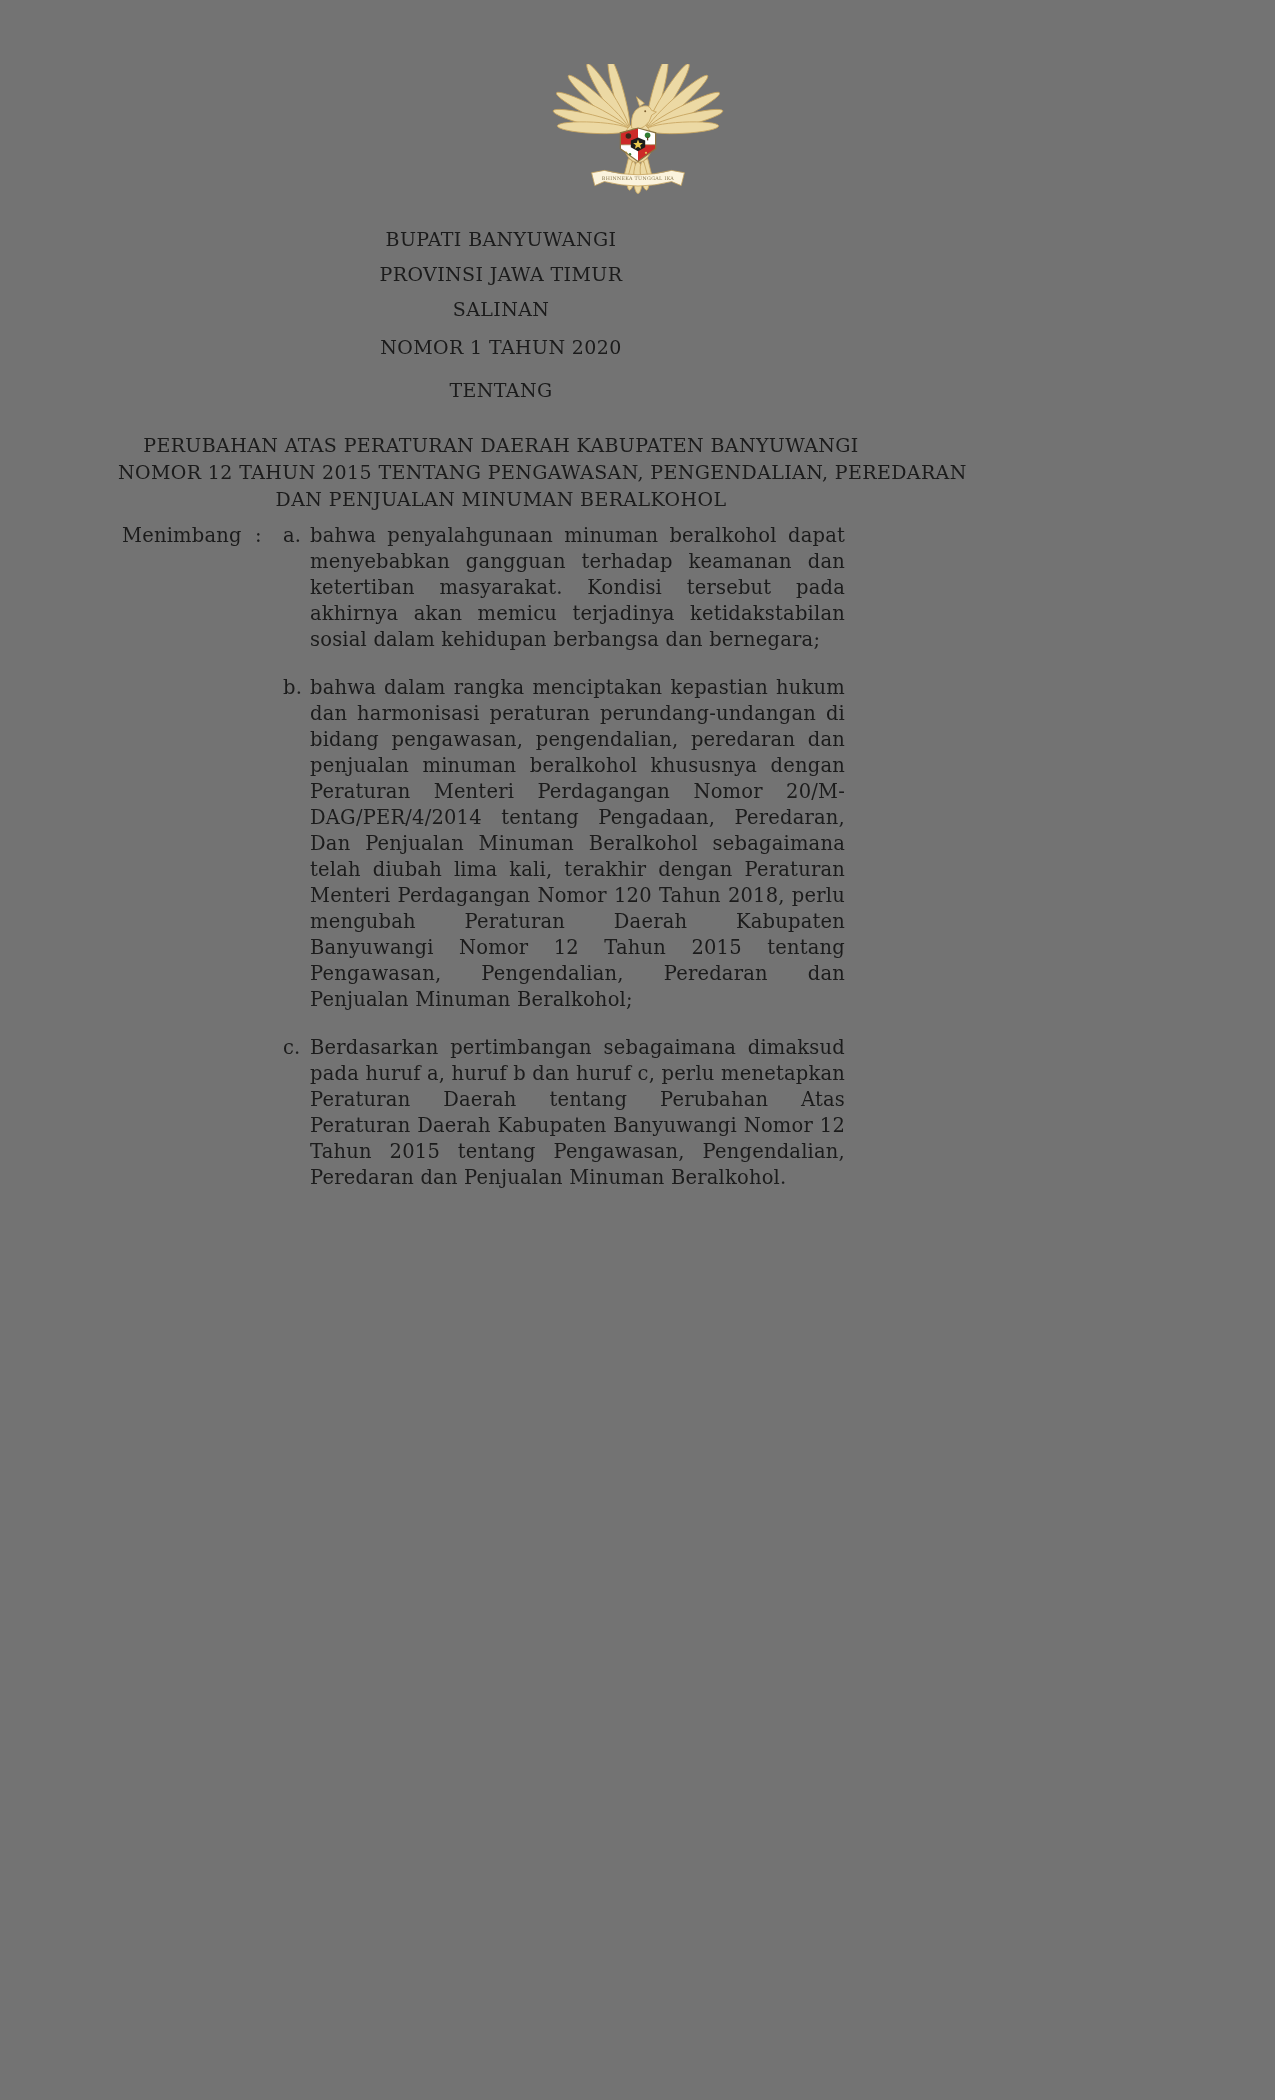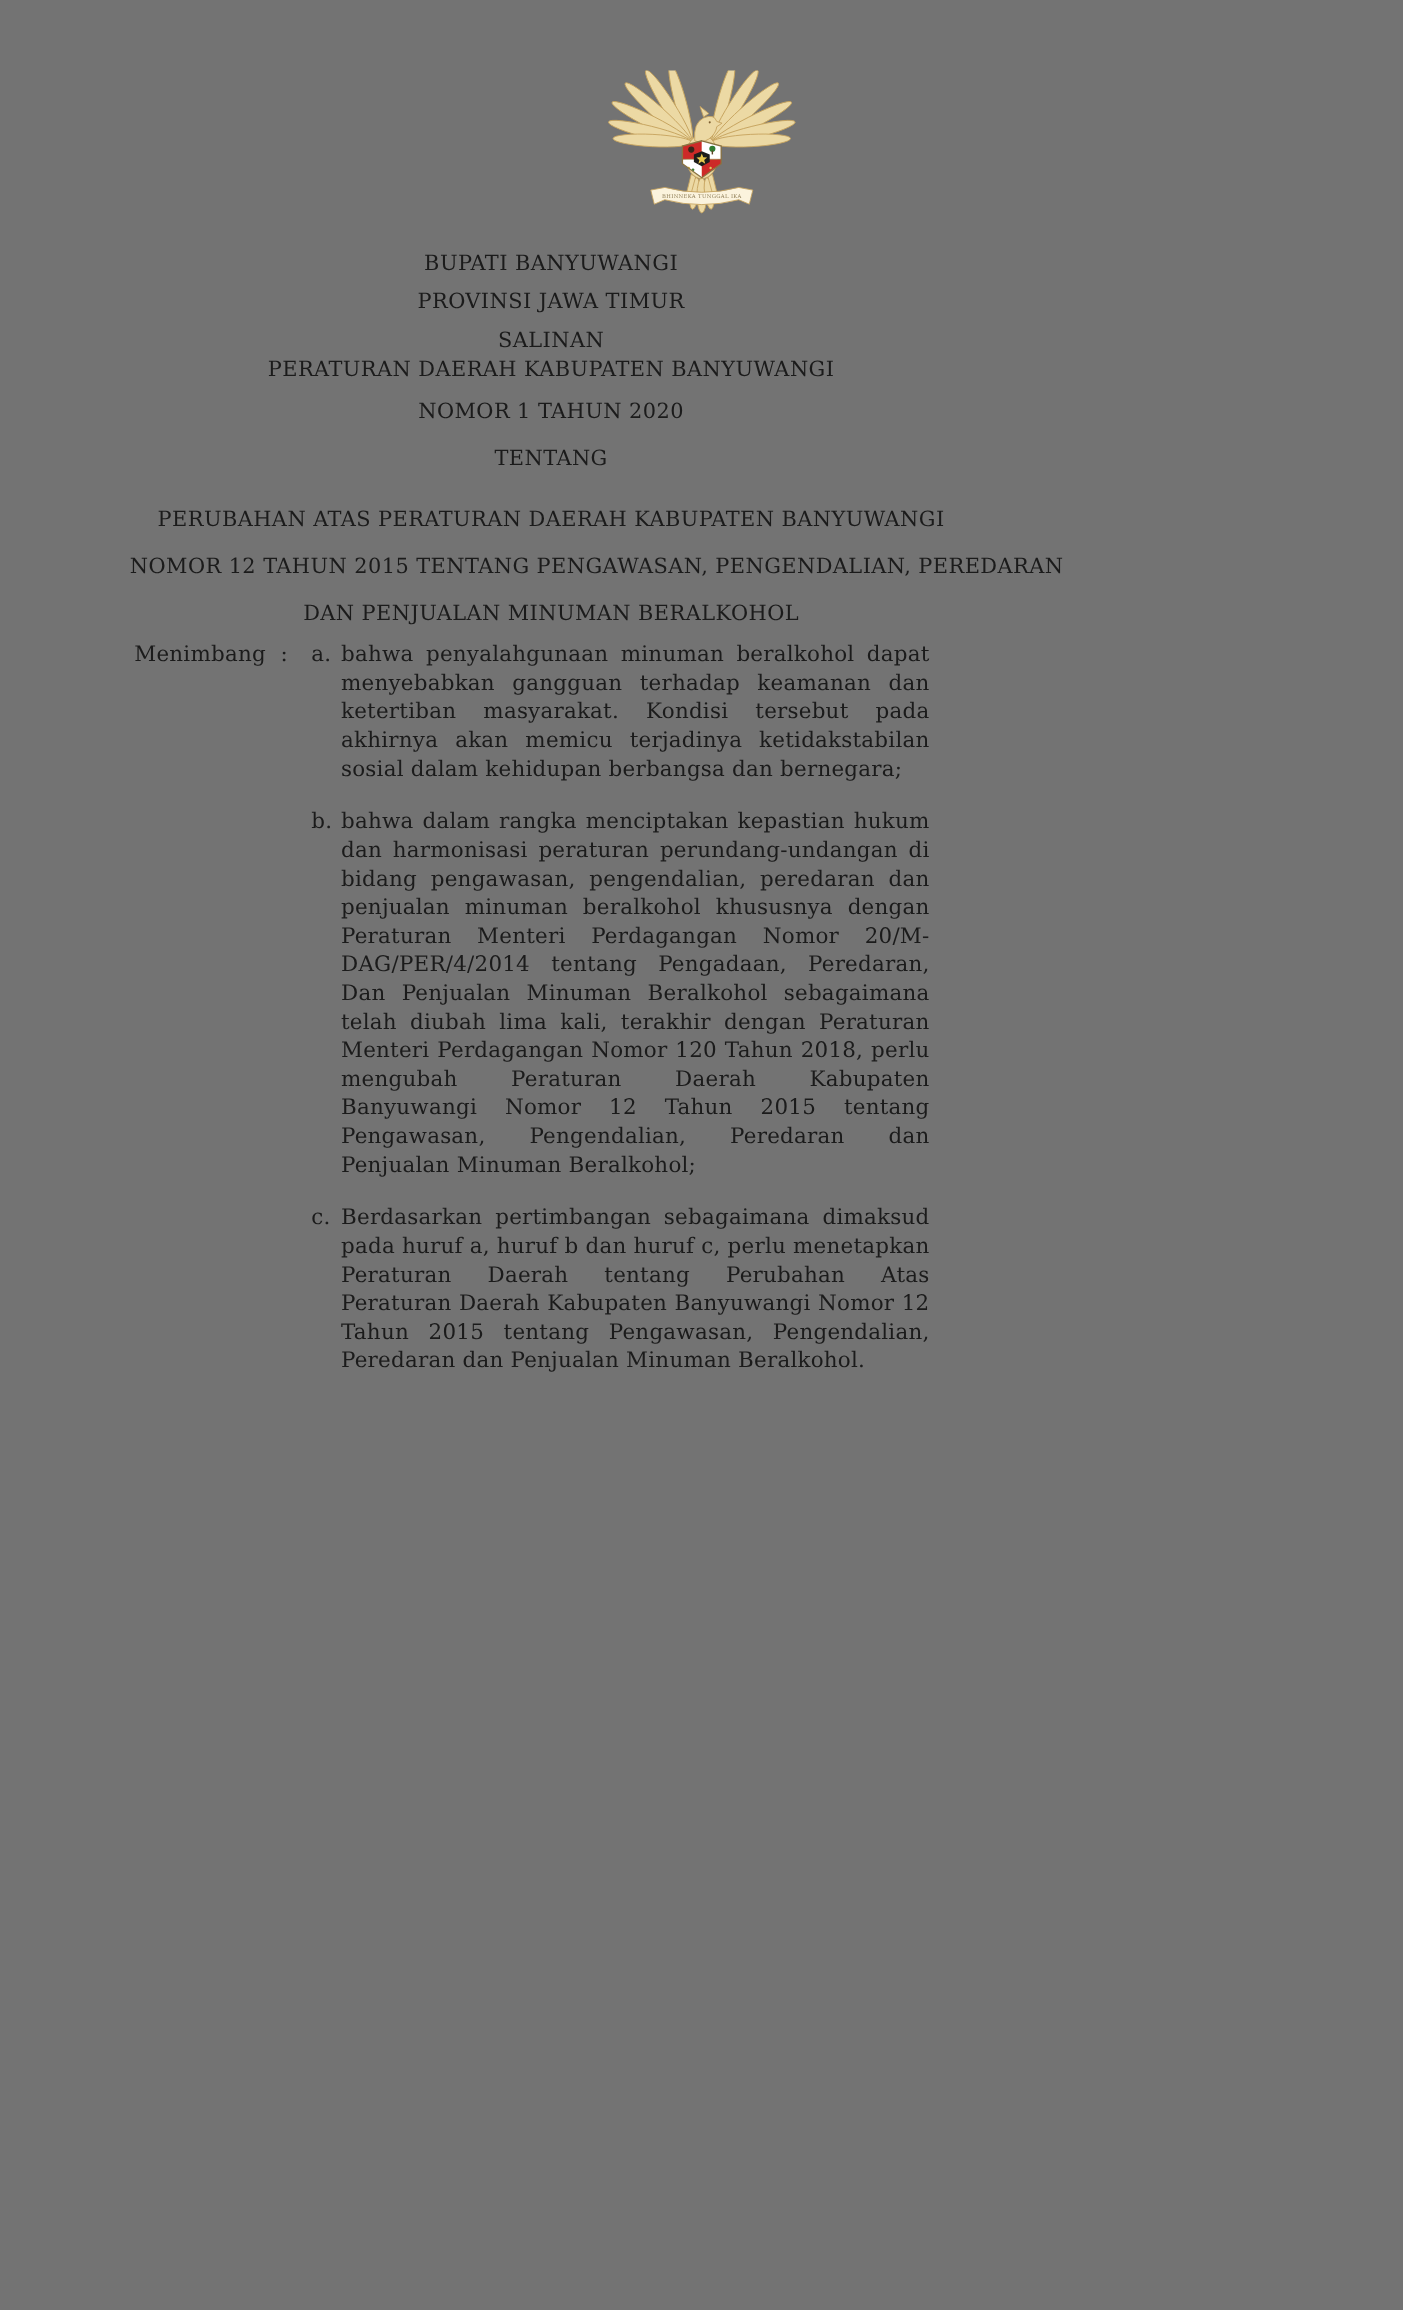--- a/index.html
+++ b/index.html
@@ -20,21 +20,21 @@
   .hline {
     font-size:19px; line-height:26px; text-align:center;
     letter-spacing:0.02em; white-space:nowrap;
   }
   .h-province   { margin-top:9px; }
   .h-copy       { margin-top:9px; }
   .h-reg-title  { margin-top:1px; }
   .h-reg-num    { margin-top:12px; }
   .h-about      { margin-top:17px;text-align:center; }
   .h-subject    { margin-top:29px; }
-  .h-subject .hline { line-height:27px; margin-top:16px; }
+  .h-subject .hline { line-height:27px; margin-top:0; }
   .h-invocation { margin-top:14px; }
   .h-official   { margin-top:31px; }
 
   .considerations {
     position:relative; margin-top:10px;
     font-size:19.5px; line-height:26px; letter-spacing:0.01em;
   }
   .c-label { position:absolute; left:4px; top:0; }
   .c-colon { position:absolute; left:137px; top:0; }
   .c-items { list-style:none; margin-left:165px; padding-right:39px; }
@@ -111,21 +111,20 @@
         <text x="110" y="145" text-anchor="middle" font-size="6" fill="#8b7a52" letter-spacing="0.4">BHINNEKA TUNGGAL IKA</text>
       </g>
     </svg>
   </div>
 
   <div class="content">
 
     <div class="hline h-authority">BUPATI BANYUWANGI</div>
     <div class="hline h-province">PROVINSI JAWA TIMUR</div>
     <div class="hline h-copy">SALINAN</div>
-    <div class="hline h-reg-title">PERATURAN DAERAH KABUPATEN BANYUWANGI</div>
     <div class="hline h-reg-num">NOMOR 1 TAHUN 2020</div>
     <div class="hline h-about">TENTANG</div>
 
     <div class="h-subject">
       <div class="hline">PERUBAHAN ATAS PERATURAN DAERAH KABUPATEN BANYUWANGI</div>
       <div class="hline">NOMOR 12 TAHUN 2015 TENTANG PENGAWASAN, PENGENDALIAN, PEREDARAN</div>
       <div class="hline">DAN PENJUALAN MINUMAN BERALKOHOL</div>
     </div>
 
 

